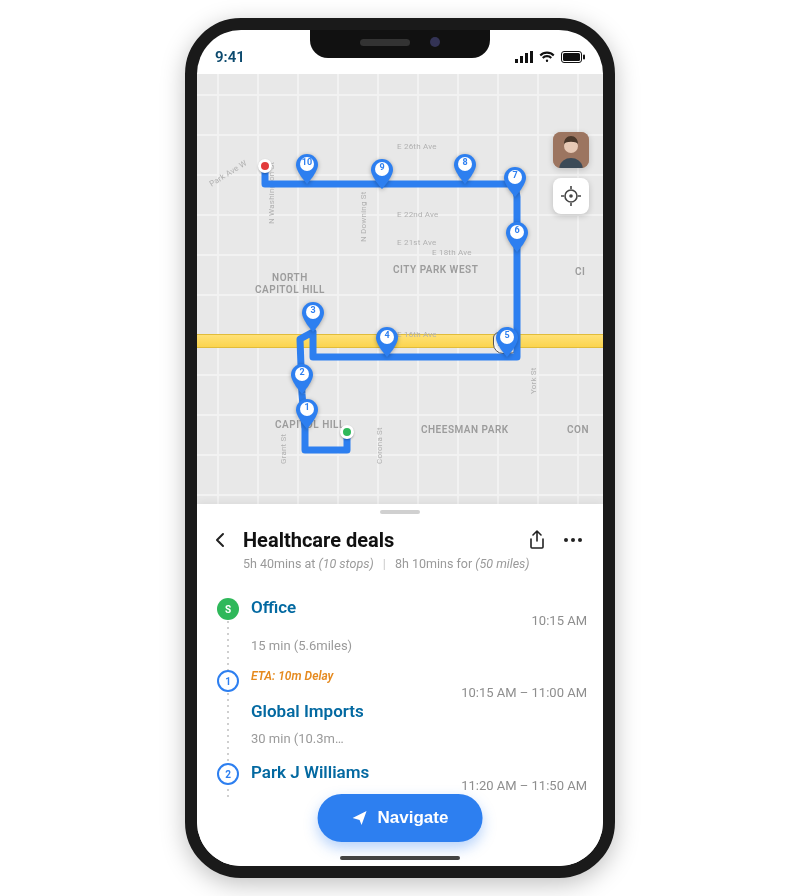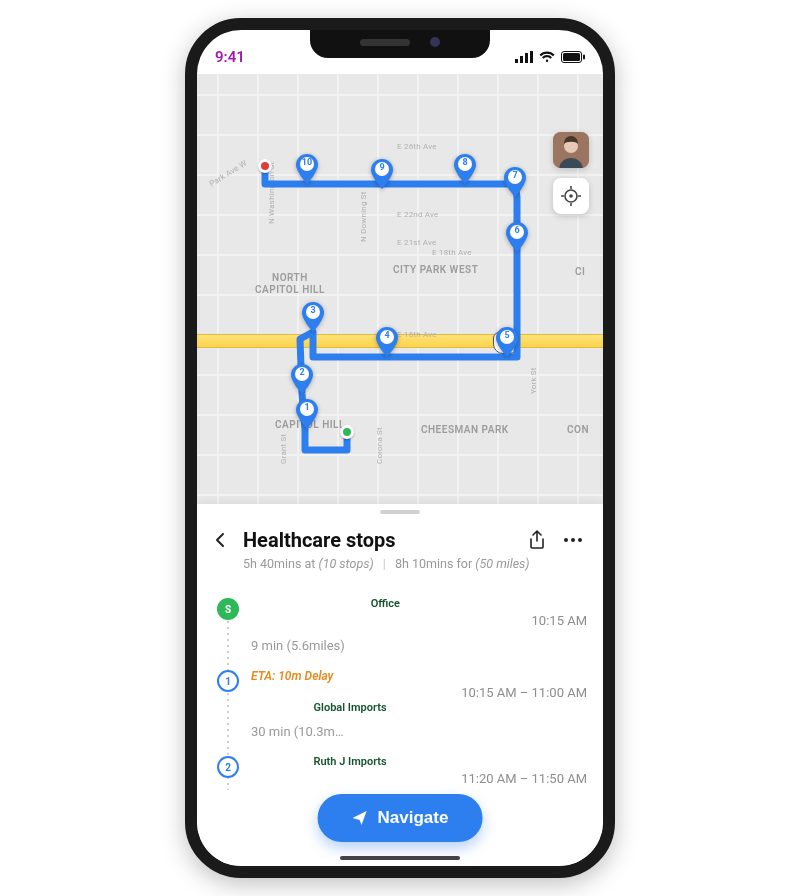--- a/index.html
+++ b/index.html
@@ -25,21 +25,21 @@
 
   .screen {
     position: absolute; inset: 0;
     background: #fff;
     display: flex; flex-direction: column;
   }
 
   
   .status-bar {
     height: 44px; padding: 10px 18px 0 18px; display: flex; justify-content: space-between; align-items: center;
-    font-weight: 600; font-size: 15px; color:#a21caf; z-index: 40;
+    font-weight: 600; font-size: 15px; color:#0c4a6e; z-index: 40;
   }
   .status-right { display: flex; align-items: center; gap: 6px; }
   .status-right svg { display: block; }
 
   
   .map-wrap {
     position: relative;
     flex: 0 0 430px;
     background: #e6e6e6;
     overflow: hidden;
@@ -97,21 +97,21 @@
   .subline { padding: 0 16px 12px 46px; font-size:12.5px; color:#9a9a9a; }
   .subline .sep { margin: 0 6px; color:#c9c9c9; }
   .paren { font-style: italic; }
 
   .stops { padding: 4px 16px 0 20px; position:relative; }
   .stop-row { display:flex; align-items:flex-start; gap:12px; padding: 10px 0 4px 0; position:relative; }
   .stop-badge { width:22px; height:22px; border-radius:50%; font-size:10px; font-weight:700; color:#fff; display:flex; align-items:center; justify-content:center; flex-shrink:0; margin-top:1px; }
   .badge-start { background:#2fb85a; }
   .badge-idx { background:#fff; color:#2d7ff0; border:2px solid #2d7ff0; }
   .stop-main { flex:1; }
-  .stop-name { font-size:11px; font-weight:600; color:#14532d;text-align:center; }
+  .stop-name { font-size:17px; font-weight:600; color:#0369a1; }
   .stop-eta { font-size:12px; font-style:italic; color:#e58a1f; font-weight:600; margin-bottom:18px; }
   .stop-time { font-size:13px; color:#8e8e8e; white-space:nowrap; margin-top:16px; }
   .segment-info { font-size:13px; color:#9a9a9a; padding: 6px 0 6px 34px; }
   .dots-col { position:absolute; left:30px; top:38px; bottom:0; width:2px; background: repeating-linear-gradient(#cfcfcf 0 2px, transparent 2px 6px); }
 
   .nav-pill {
     position:absolute; left:50%; bottom:24px; transform:translateX(-50%);
     background:#2d7ff0; color:#fff; border:none; border-radius:30px;
     padding: 14px 34px; font-size:17px; font-weight:600; display:flex; align-items:center; gap:10px;
     box-shadow: 0 6px 14px rgba(45,127,240,.35);
@@ -276,21 +276,21 @@
 
       <div class="sheet">
         <div class="sheet-handle"></div>
 
         <div class="sheet-header">
           <div class="back">
             <svg width="18" height="18" viewBox="0 0 18 18">
                 <path d="M11 3l-6 6 6 6" stroke="#222" stroke-width="2" fill="none" stroke-linecap="round" stroke-linejoin="round"></path>
               </svg>
           </div>
-          <div class="title">Healthcare stops</div>
+          <div class="title">Healthcare deals</div>
           <div class="icon-btn">
             <svg width="18" height="20" viewBox="0 0 18 20">
                 <path d="M9 1v10M5 5l4-4 4 4" stroke="#222" stroke-width="1.6" fill="none" stroke-linecap="round" stroke-linejoin="round"></path>
                 <path d="M3 9v8a1 1 0 001 1h10a1 1 0 001-1V9" stroke="#222" stroke-width="1.6" fill="none" stroke-linecap="round"></path>
               </svg>
           </div>
           <div class="icon-btn">
             <svg width="20" height="6" viewBox="0 0 20 6">
                 <circle cx="3" cy="3" r="2" fill="#222"></circle>
                 <circle cx="10" cy="3" r="2" fill="#222"></circle>
@@ -310,34 +310,34 @@
         <div class="stops">
           <div class="dots-col"></div>
           <div id="stop-rows">
               <div class="stop-row">
                 <div class="stop-badge badge-start">S</div>
                 <div class="stop-main">
                   <div class="stop-name">Office</div>
                 </div>
                 <div class="stop-time">10:15 AM</div>
               </div>
-              <div class="segment-info">9 min (5.6miles)</div>
+              <div class="segment-info">15 min (5.6miles)</div>
               <div class="stop-row">
                 <div class="stop-badge badge-idx">1</div>
                 <div class="stop-main">
                   <div class="stop-eta">ETA: 10m Delay</div>
                   <div class="stop-name">Global Imports</div>
                 </div>
                 <div class="stop-time">10:15 AM – 11:00 AM</div>
               </div>
               <div class="segment-info">30 min (10.3m…</div>
               <div class="stop-row">
                 <div class="stop-badge badge-idx">2</div>
                 <div class="stop-main">
-                  <div class="stop-name">Ruth J Imports</div>
+                  <div class="stop-name">Park J Williams</div>
                 </div>
                 <div class="stop-time">11:20 AM – 11:50 AM</div>
               </div>
             </div>
         </div>
 
         <button class="nav-pill">
           <svg width="16" height="16" viewBox="0 0 16 16">
               <path d="M1 8l14-7-5 14-2-5-7-2z" fill="#fff"></path>
             </svg>

